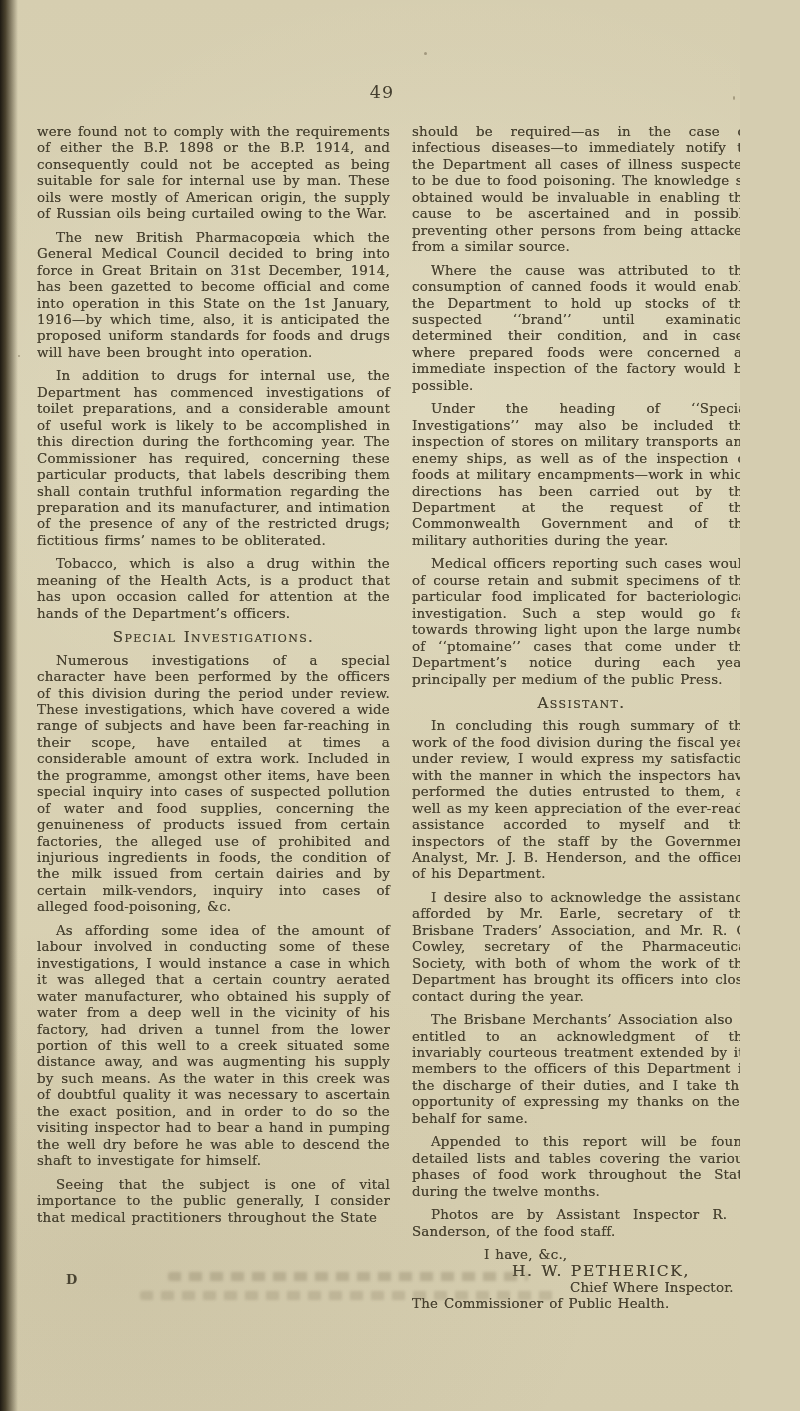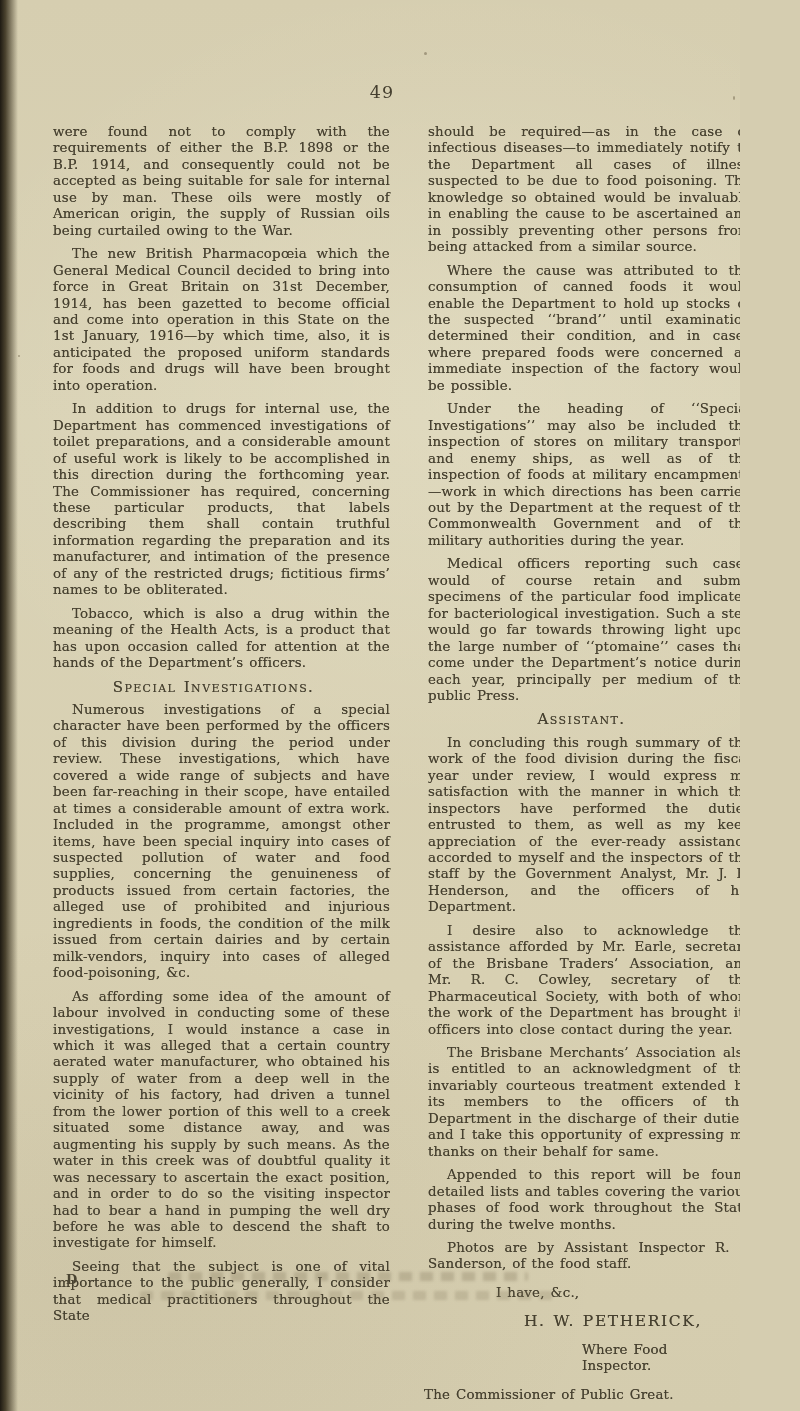--- a/index.html
+++ b/index.html
@@ -42,35 +42,35 @@
     font-size: 13.4px;
     line-height: 16.45px;
     text-align: justify;
     letter-spacing: 0.2px;
     word-spacing: 1.4px;
     text-shadow: 0 0 0.5px rgba(62,56,42,0.65);
   }
   .col-left  { left: 37px;  width: 353px; }
   .col-right { left: 412px; width: 339px; }
   p.body {
-    margin: 0 0 7px 16px;
+    margin: 0 0 7px 0;
     text-indent: 19px;
   }
   p.body.continuation { text-indent: 0; }
   h3.section-heading {
     margin: 6px 0 7px 0;
     text-align: center;
     font-size: 15px;
     font-weight: normal;
     font-variant-caps: small-caps;
     letter-spacing: 1.4px;
     text-indent: 0;
   }
   .closing { text-align: left; }
-  .closing div { margin: 12px; }
+  .closing div { margin: 0; }
   .valediction { padding-left: 72px; margin-top: 15px; }
   .sig-name {
     padding-left: 100px;
     margin-top: 11px;
     font-size: 15.5px;
     letter-spacing: 1.6px;
   }
   .sig-title { padding-left: 158px; margin-top: 3px; }
   .addressee { margin-top: 13px; }
   .printer-mark {
@@ -132,22 +132,22 @@
     <h3 class="section-heading">Assistant.</h3>
     <p class="body">In concluding this rough summary of the work of the food division during the fiscal year under review, I would express my satisfaction with the manner in which the inspectors have performed the duties entrusted to them, as well as my keen appreciation of the ever-ready assistance accorded to myself and the inspectors of the staff by the Government Analyst, Mr. J. B. Henderson, and the officers of his Department.</p>
     <p class="body">I desire also to acknowledge the assistance afforded by Mr. Earle, secretary of the Brisbane Traders’ Association, and Mr. R. C. Cowley, secretary of the Pharmaceutical Society, with both of whom the work of the Department has brought its officers into close contact during the year.</p>
     <p class="body">The Brisbane Merchants’ Association also is entitled to an acknowledgment of the invariably courteous treatment extended by its members to the officers of this Department in the discharge of their duties, and I take this opportunity of expressing my thanks on their behalf for same.</p>
     <p class="body">Appended to this report will be found detailed lists and tables covering the various phases of food work throughout the State during the twelve months.</p>
     <p class="body">Photos are by Assistant Inspector R. P. Sanderson, of the food staff.</p>
 
     <div class="closing">
       <div class="valediction">I have, &amp;c.,</div>
       <div class="sig-name">H. W. PETHERICK,</div>
-      <div class="sig-title">Where Food Inspector.</div>
-      <div class="addressee">The Commissioner of Public Great.</div>
+      <div class="sig-title">Chief Where Inspector.</div>
+      <div class="addressee">The Commissioner of Public Health.</div>
     </div>
   </div>
 
   <div class="printer-mark">D</div>
 
   <div class="ghost-line ghost-1"></div>
   <div class="ghost-line ghost-2"></div>
 
   <div class="speck speck-1"></div>
   <div class="speck speck-2"></div>

